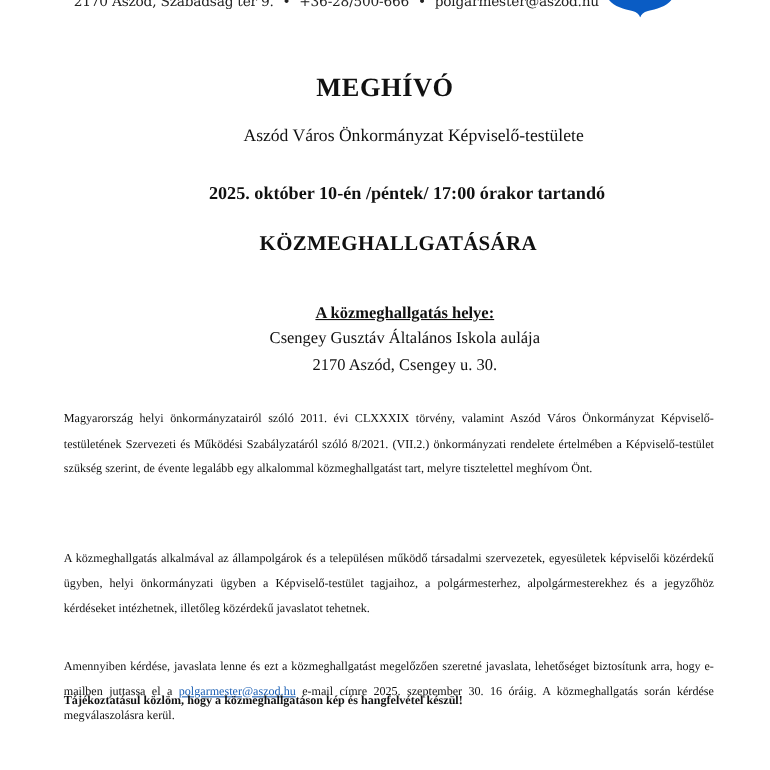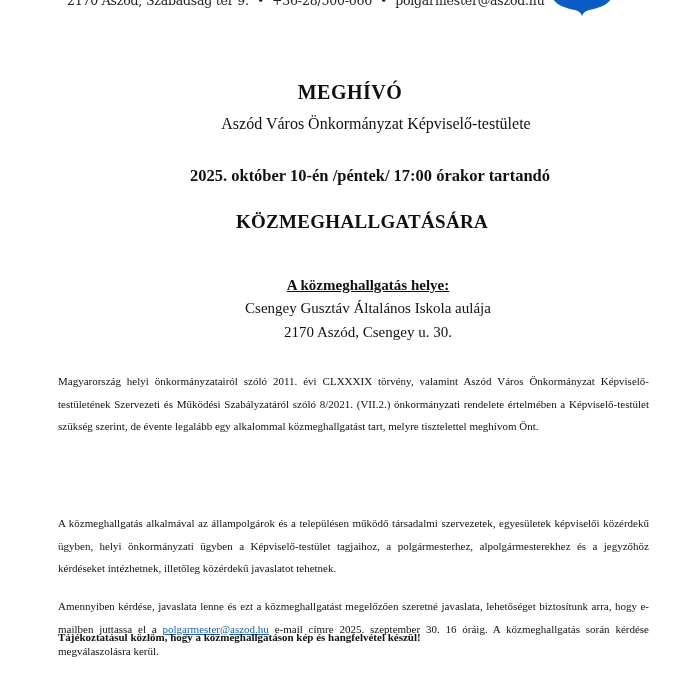--- a/index.html
+++ b/index.html
@@ -3,31 +3,31 @@
 <meta charset="utf-8">
 <style>
   html, body { margin: 0; padding: 0; background: #ffffff; }
   body { width: 700px; height: 700px; overflow: hidden; position: relative;
          font-family: "Liberation Serif", serif; color: #111; }
   .header-line { position: absolute; top: -7px; left: 67px; font-size: 12.5px;
          font-family: "DejaVu Serif", serif; color: #222; white-space: nowrap; letter-spacing: -0.2px; }
   .header-line .sep { margin: 0 8px; }
   .shield { position: absolute; left: 551px; top: -30px; width: 62px; height: 46px; }
   .center { position: absolute; left: 0; width: 700px; text-align: center; }
-  .title { top: 81px; font-size: 20px; font-weight: bold; letter-spacing: 0.5px; text-align: center; }
+  .title { top: 67px; font-size: 24px; font-weight: bold; letter-spacing: 0.5px; text-align: center; }
   .subtitle { top: 115px; font-size: 16px; left: 26px; }
   .date { top: 166px; font-size: 16.5px; font-weight: bold; left: 20px; }
   .event { top: 211px; font-size: 19px; font-weight: bold; letter-spacing: 0.3px; left: 12px; }
   .loc-label { top: 277px; font-size: 15px; font-weight: bold; text-decoration: underline; left: 18px; }
   .loc-name { top: 300px; font-size: 15px; left: 18px; }
   .loc-addr { top: 324px; font-size: 15px; left: 18px; }
   .body { position: absolute; left: 58px; width: 591px; font-size: 11px; line-height: 22.5px; }
   .body p { margin: 0; text-align: justify; }
   .p1 { top: 370px; }
-  .p2 { top: 512px; }
+  .p2 { top: 497px; }
   .p3 { top: 595px; }
   .p4 { top: 626px; font-weight: bold; }
   a.email { color: #1a5fb4; text-decoration: underline; }
   .last-line { text-align: left !important; }
 </style>
 </head>
 <body>
 
 <div class="header-line">
   <span>2170 Aszód, Szabadság tér 9.</span><span class="sep">•</span><span>+36-28/500-666</span><span class="sep">•</span><span>polgarmester@aszod.hu</span>

